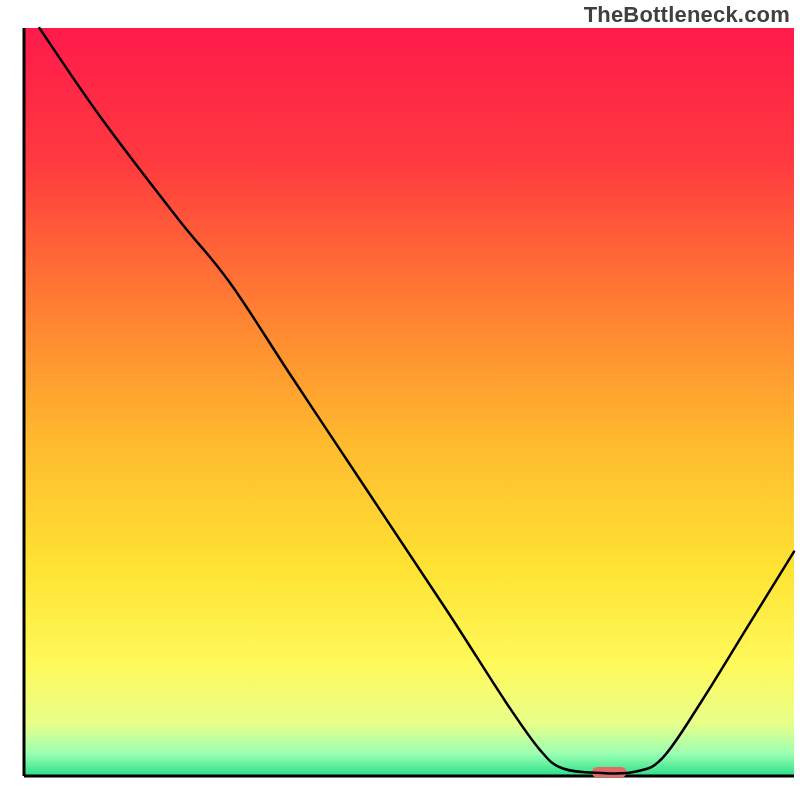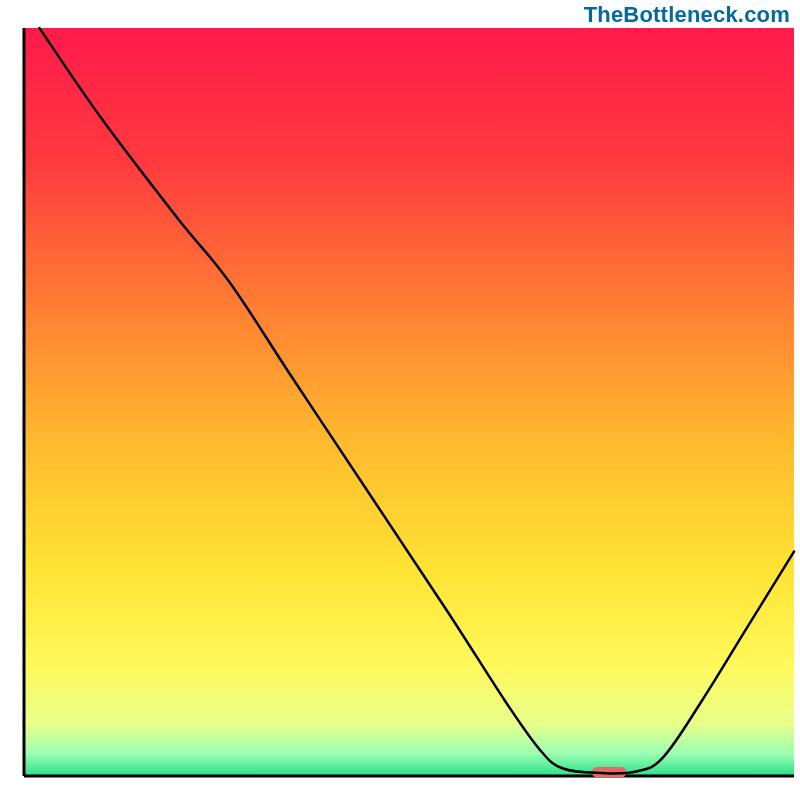--- a/index.html
+++ b/index.html
@@ -14,21 +14,21 @@
     position: relative;
     width: 800px;
     height: 800px;
   }
   .watermark {
     position: absolute;
     top: 2px;
     right: 10px;
     font-size: 22px;
     font-weight: 600;
-    color: #0369a1;
+    color: #404040;
     letter-spacing: 0.2px;
     z-index: 10;
   }
   svg {
     display: block;
   }
 </style>
 </head>
 <body>
 

